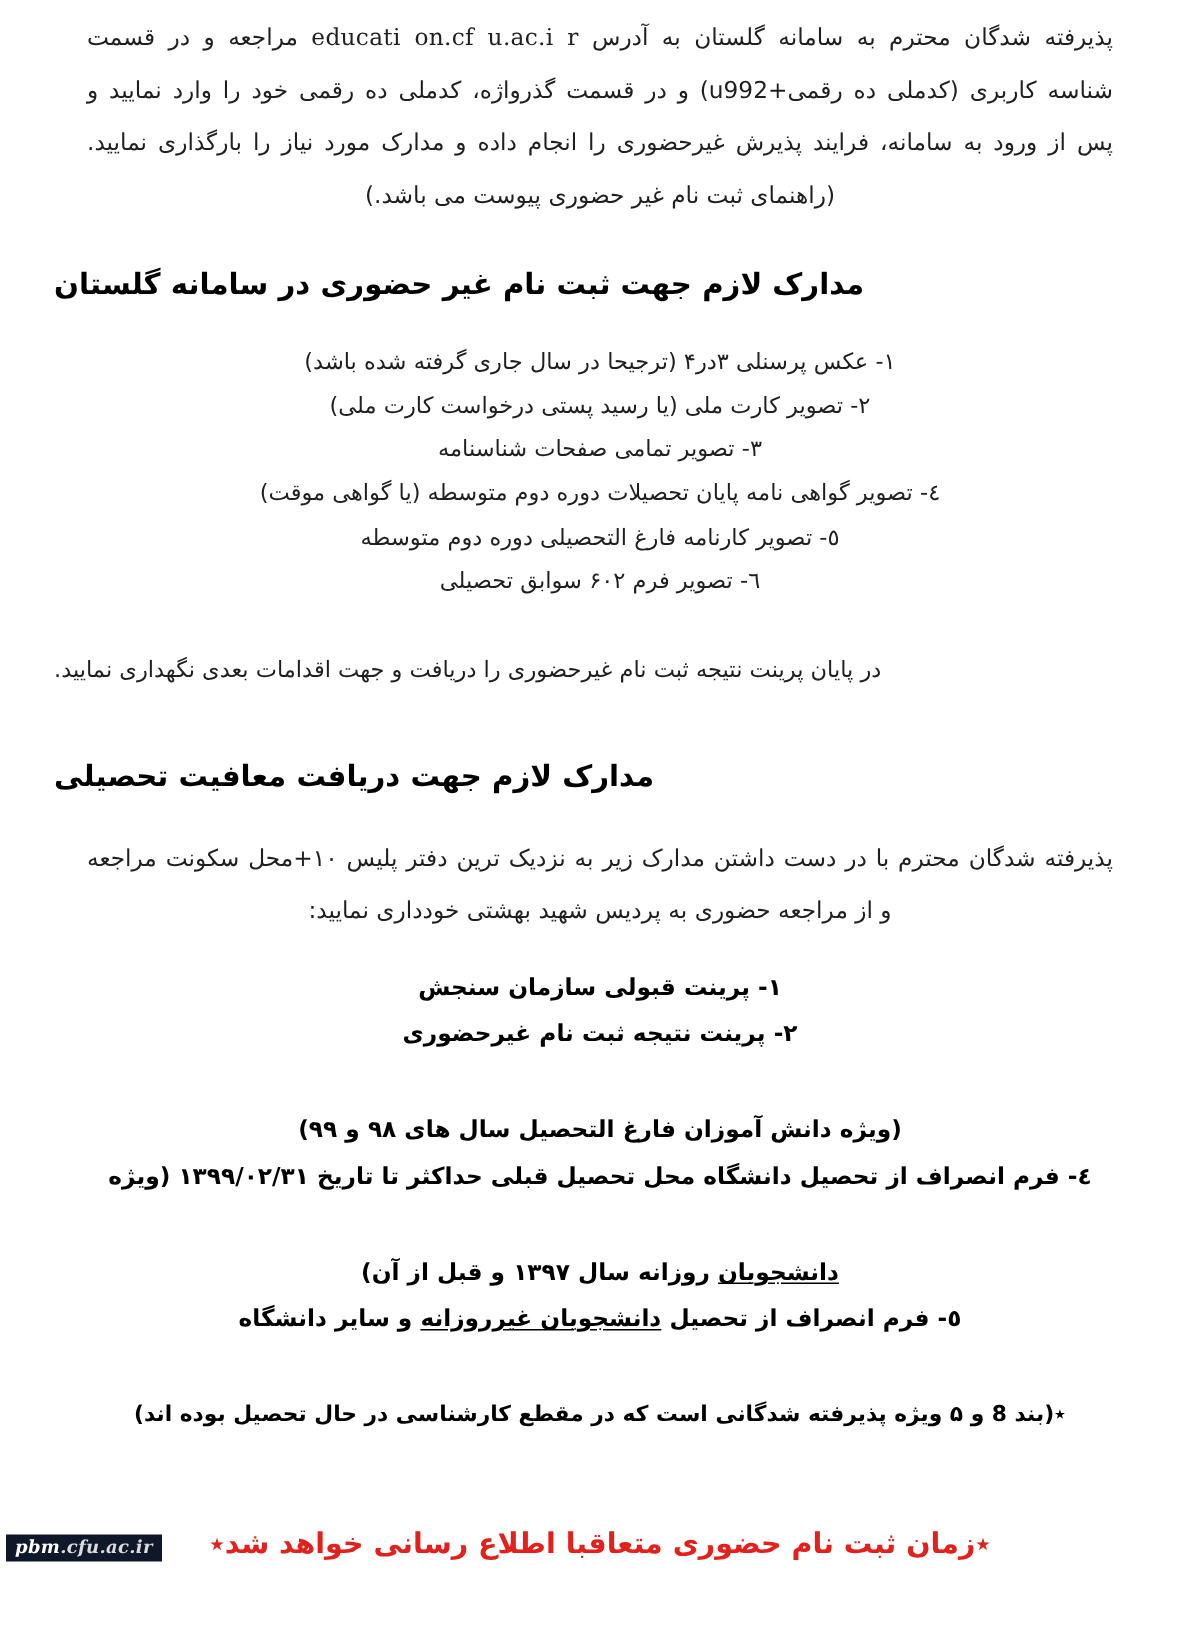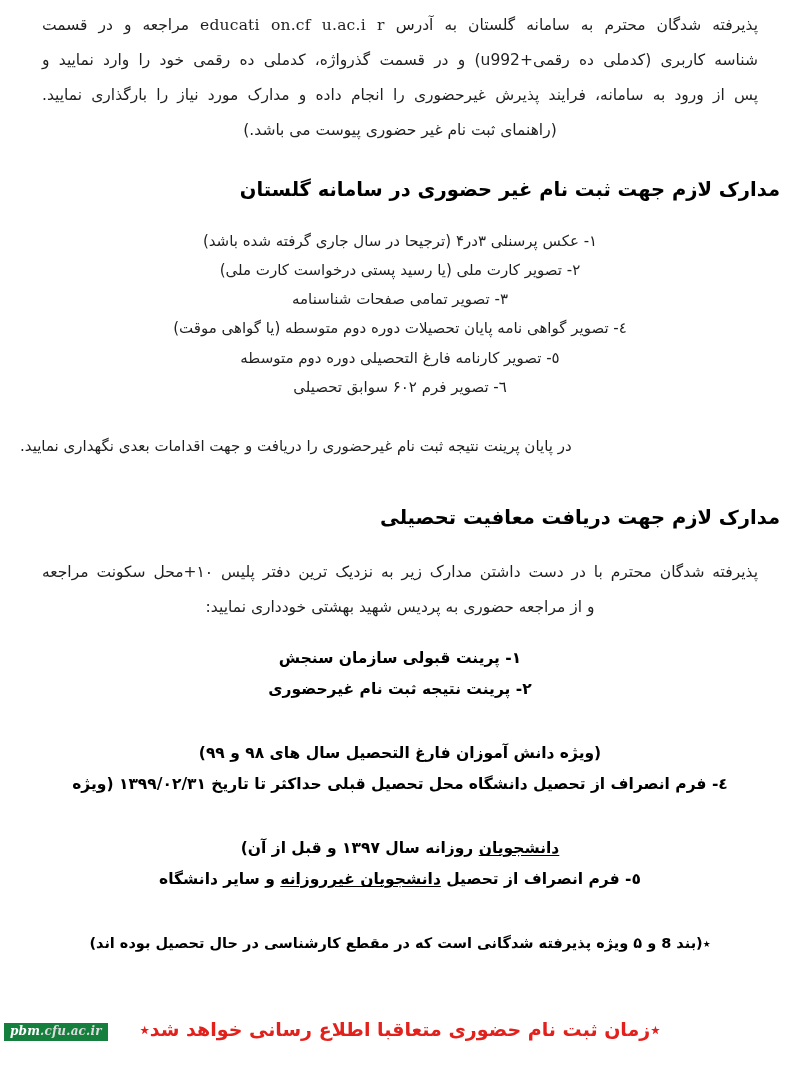--- a/index.html
+++ b/index.html
@@ -16,21 +16,21 @@
     font-family: "DejaVu Sans", "Liberation Sans", sans-serif;
     color: #1a1a1a;
     direction: rtl;
   }
 
   .page {
     position: relative;
     width: 800px;
     height: 1047px;
     box-sizing: border-box;
-    padding: 0 20px;
+    padding: 0 36px;
   }
 
   
   .para {
     text-align: justify;
     text-align-last: center;
     font-size: 15.5px;
     line-height: 2.25;
     color: #1f1f1f;
     margin: 0;
@@ -50,21 +50,21 @@
     unicode-bidi: embed;
     font-family: "DejaVu Serif", "Liberation Serif", serif;
     font-size: 15.5px;
     letter-spacing: 0.2px;
   }
 
   
   .heading {
     font-size: 19.5px;
     font-weight: bold;
-    text-align: right;
+    text-align: left;
     color: #000;
     margin: 0;
     line-height: 1.6;
     letter-spacing: 0.1px;
   }
 
   
   .list {
     margin: 0;
     padding: 0;
@@ -121,21 +121,21 @@
   .sp-6 { height: 14px; }
   .sp-7 { height: 20px; }
   .sp-8 { height: 22px; }
   .top-pad { height: 8px; }
 
   
   .watermark {
     position: absolute;
     left: 4px;
     bottom: 6px;
-    background: #15803d;
+    background: #0f172a;
     color: #ffffff;
     font-family: "DejaVu Serif", "Liberation Serif", serif;
     font-style: italic;
     font-weight: bold;
     font-size: 12px;
     padding: 2px 6px 3px 6px;
     direction: ltr;
     letter-spacing: 0.2px;
     line-height: 1.1;
   }

